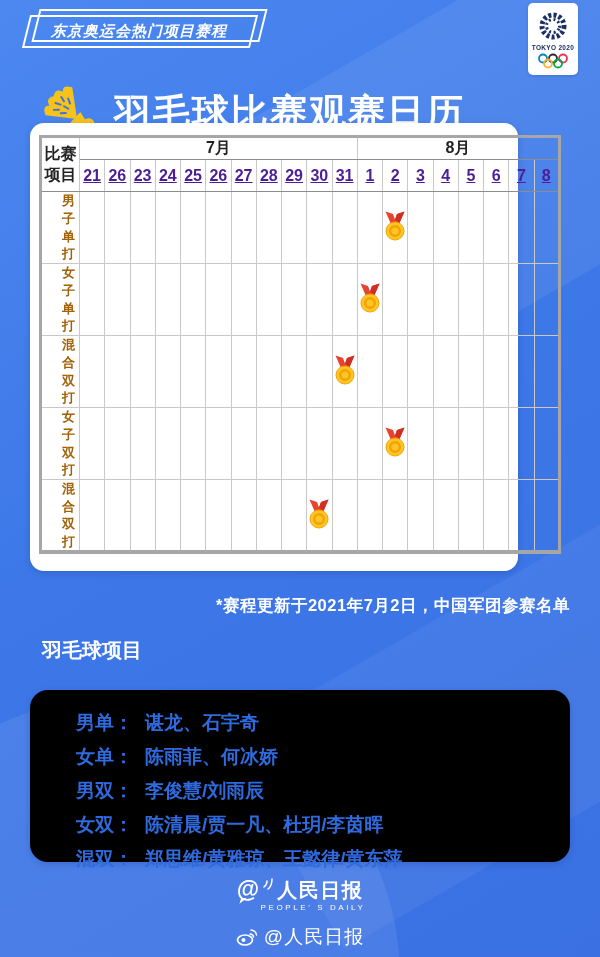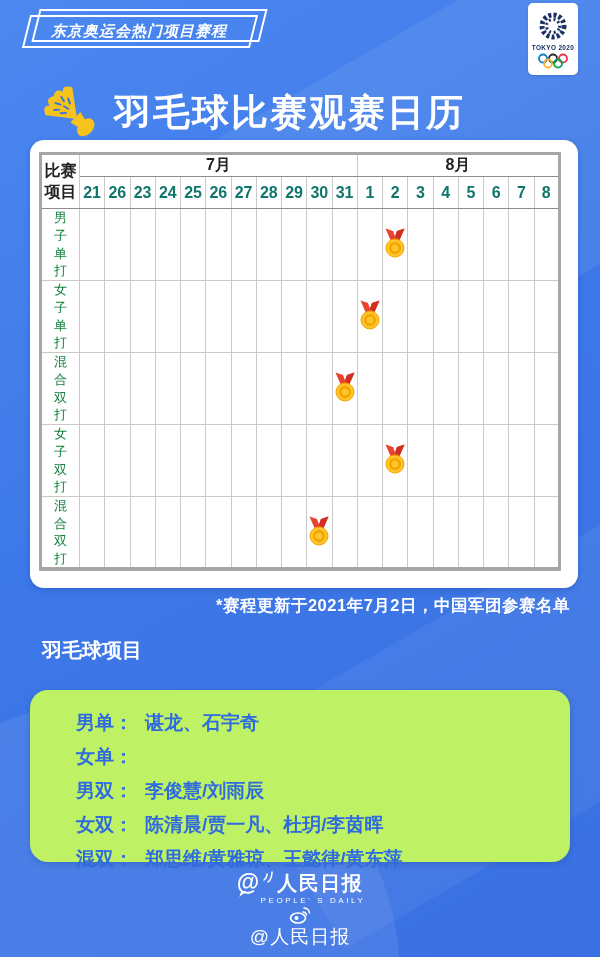--- a/index.html
+++ b/index.html
@@ -26,57 +26,57 @@
   .tokyo-badge{position:absolute;top:3px;right:22px;width:50px;height:72px;
     background:#fff;border-radius:5px;display:flex;flex-direction:column;
     align-items:center;justify-content:center;gap:2px;box-shadow:0 1px 3px rgba(0,0,0,0.15);}
   .tokyo-title{font-size:6.5px;font-weight:bold;color:#1b2f63;letter-spacing:0.3px;}
 
   
   .title-row{position:absolute;top:84px;left:40px;display:flex;align-items:center;gap:12px;}
   .page-title{color:#fff;font-size:37px;font-weight:bold;letter-spacing:2px;margin:0;}
 
   
-  .cal-card{position:absolute;top:140px;left:30px;width:548px;height:448px;
+  .cal-card{position:absolute;top:123px;left:30px;width:488px;height:448px;
     background:#fff;border-radius:14px;box-shadow:0 2px 6px rgba(20,50,120,0.25);}
   table.cal{border-collapse:collapse;table-layout:fixed;width:522px;margin:12px 9px;
     border:3px solid #a6a6a6;border-bottom-width:4px;}
   table.cal th,table.cal td{border:1px solid #c9c9c9;padding:0;text-align:center;}
   th.corner{width:37px;font-size:13px;font-weight:bold;color:#333;line-height:1.3;padding:0 3px;}
   tr.months th{height:21px;font-size:16px;font-weight:bold;color:#222;border-bottom:1px solid #8d8d8d;}
-  tr.days th{height:31px;font-size:16px;font-weight:bold;color:#0f766e;border-bottom:1px solid #8d8d8d;}
-  tbody th.rowlabel{font-size:13px;font-weight:normal;color:#15803d;line-height:1.35;padding:0 12px;border-top:1px solid #8d8d8d;}
+  tr.days th{height:31px;font-size:16px;font-weight:bold;color:#4c1d95;border-bottom:1px solid #8d8d8d;text-decoration:underline;}
+  tbody th.rowlabel{font-size:13px;font-weight:bold;color:#a16207;line-height:1.35;padding:0 20px;border-top:1px solid #8d8d8d;}
   tbody tr{height:72px;}
   tbody td{border-top:1px solid #8d8d8d;}
   .dot{width:15px;height:15px;border-radius:50%;background:#575757;margin:0 auto;}
   .medal{display:block;margin:-3px auto 0;}
 
   
   .note{position:absolute;top:595px;right:30px;color:#fff;font-weight:bold;font-size:16.5px;letter-spacing:0.5px;}
 
   
   .roster-header{position:absolute;top:637px;left:42px;display:flex;align-items:center;}
   .roster-header .white{color:#fff;font-size:20px;font-weight:bold;text-align:center;}
   .roster-header .yellow{color:#f6c21c;font-size:27px;font-weight:bold;letter-spacing:1px;}
   .roster-card{position:absolute;top:690px;left:30px;width:540px;height:172px;
-    background:#bef264;border-radius:18px;box-shadow:0 2px 6px rgba(20,50,120,0.25);}
+    background:#000000;border-radius:18px;box-shadow:0 2px 6px rgba(20,50,120,0.25);}
   .roster-list{list-style:none;margin:19px 0 0 46px;padding:0;}
   .roster-list li{display:flex;gap:12px;font-size:19px;font-weight:bold;
     color:#2f6bdf;line-height:27px;height:27px;margin-bottom:7px;}
 
   
   .footer{position:absolute;bottom:7px;left:0;width:100%;display:flex;
     flex-direction:column;align-items:center;color:#fff;}
   .pd-top{display:flex;align-items:flex-start;gap:4px;}
   .pd-at{font-size:23px;font-weight:bold;line-height:22px;position:relative;}
   .pd-at::after{content:"";position:absolute;left:3px;bottom:-4px;width:6px;height:6px;
     background:#fff;clip-path:polygon(0 0,100% 0,0 100%);transform:skewX(-18deg);}
   .pd-cn{font-size:20px;font-weight:bold;letter-spacing:1.5px;line-height:24px;}
   .pd-en{font-size:8px;font-weight:normal;letter-spacing:2.6px;margin:1px 0 0 26px;}
-  .pd-weibo{display:flex;align-items:center;margin-top:1px;font-size:19px;letter-spacing:1px;flex-direction:column;}
+  .pd-weibo{display:flex;align-items:center;gap:6px;margin-top:12px;font-size:19px;letter-spacing:1px;}
 </style>
 </head>
 <body>
 
 <div class="bg-band band1"></div>
 <div class="bg-band band2"></div>
 <div class="bg-blob"></div>
 
 <div class="banner">
   <span>东京奥运会热门项目赛程</span>
@@ -307,20 +307,21 @@
 </div>
 
 <div class="roster-card">
   <ul class="roster-list">
       <li>
         <span>男单：</span>
         <span>谌龙、石宇奇</span>
       </li>
       <li>
         <span>女单：</span>
+        <span>陈雨菲、何冰娇</span>
       </li>
       <li>
         <span>男双：</span>
         <span>李俊慧/刘雨辰</span>
       </li>
       <li>
         <span>女双：</span>
         <span>陈清晨/贾一凡、杜玥/李茵晖</span>
       </li>
       <li>

